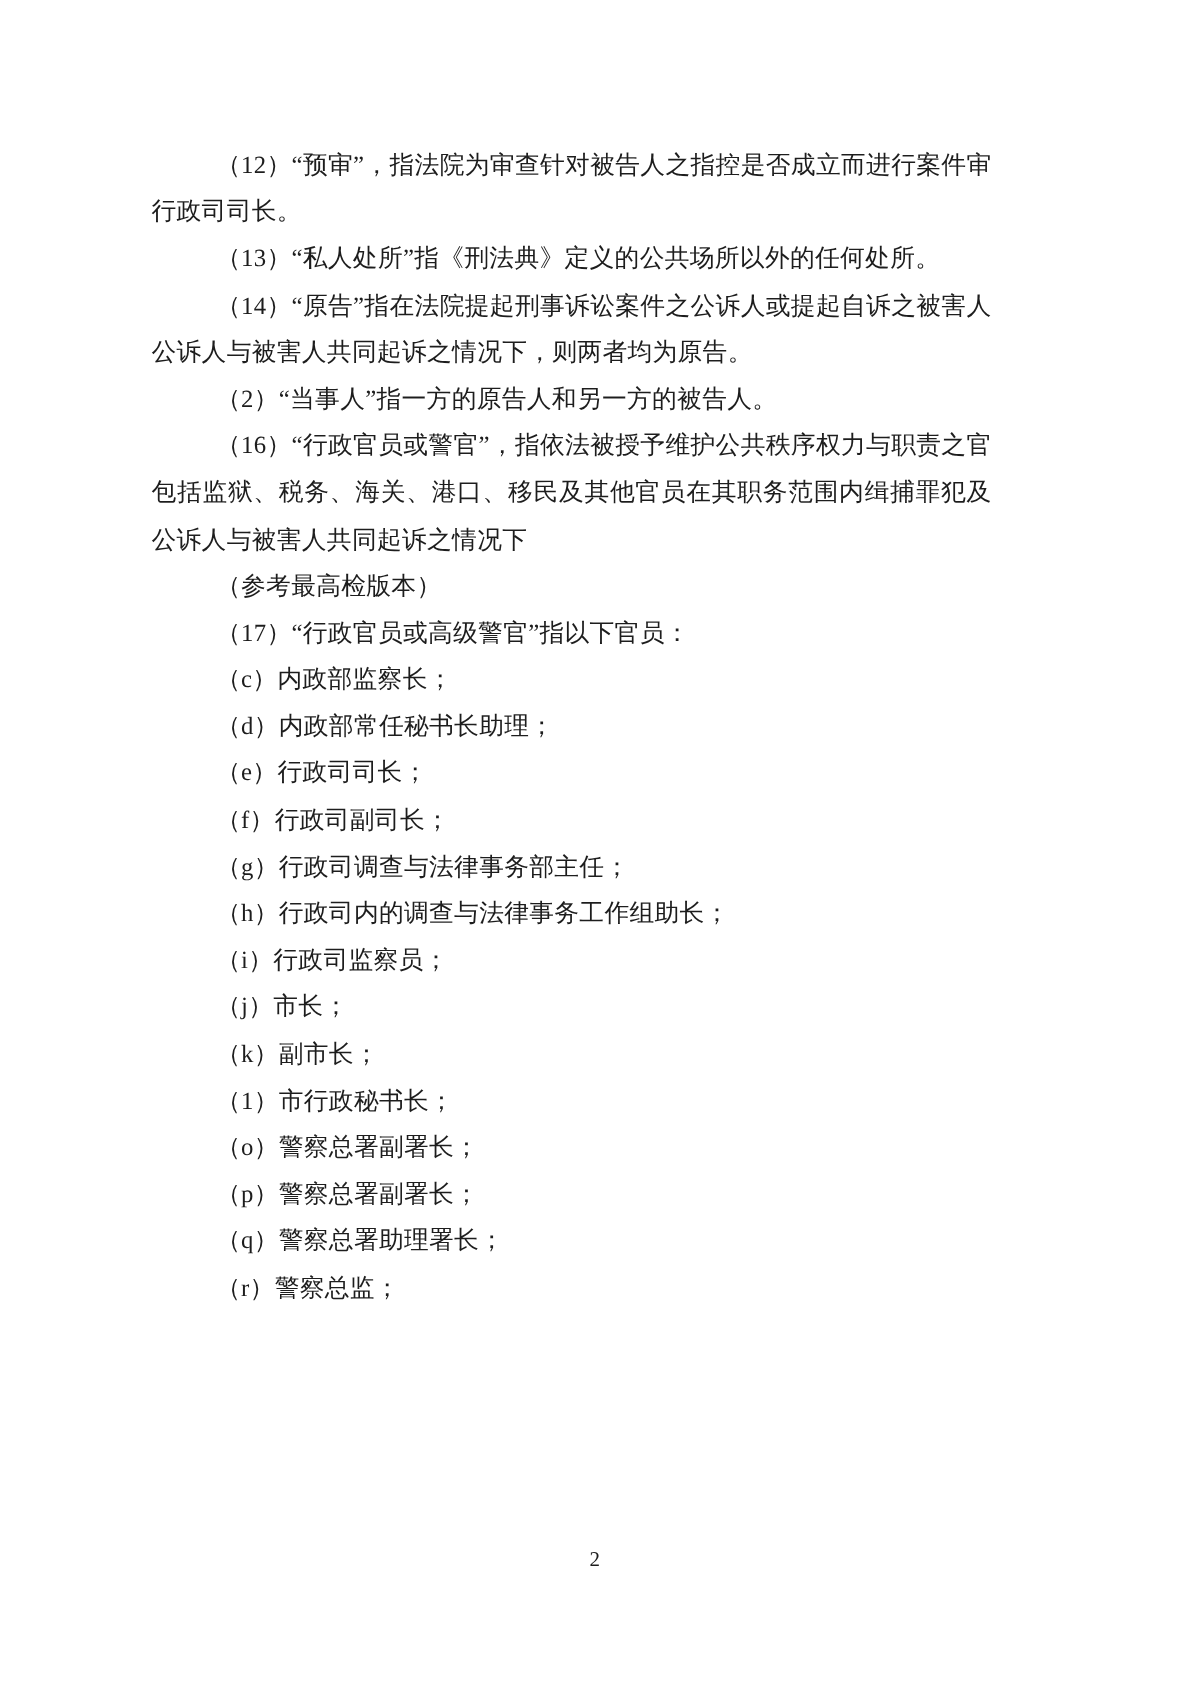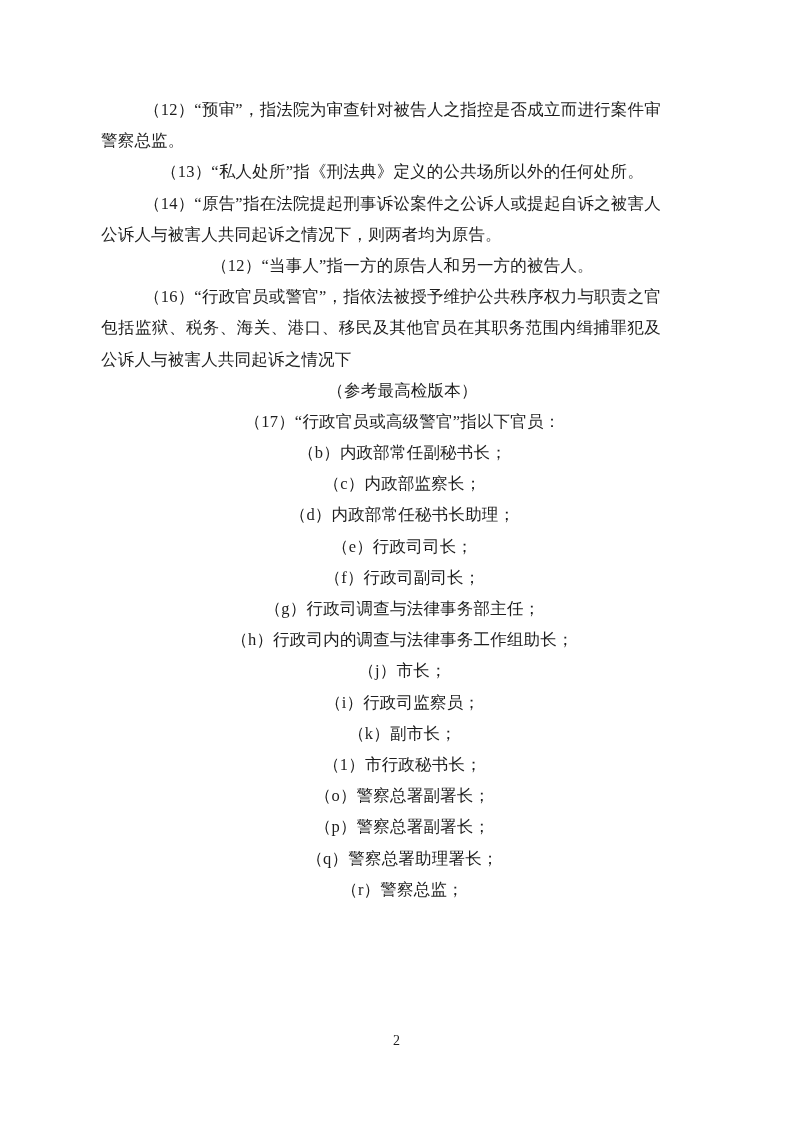--- a/index.html
+++ b/index.html
@@ -25,21 +25,20 @@
   .line {
     font-size: 16.5px;
     line-height: 31.2px;
     height: 31.2px;
     overflow: hidden;
     letter-spacing: 0.2px;
     text-align: left;
   }
   .line.first {
     text-indent: 43px;
-    text-align: center;
   }
   .line.fill {
     text-align: justify;
     text-align-last: justify;
     -moz-text-align-last: justify;
   }
   .page-number {
     position: absolute;
     top: 1031px;
     left: 0;
@@ -50,69 +49,66 @@
     color: #1d1d1d;
   }
 </style>
 </head>
 <body>
 
 <div class="page">
   <div class="doc-content" id="doc-content">
       <div class="paragraph">
         <div class="line first fill">（12）“预审”，指法院为审查针对被告人之指控是否成立而进行案件审理之</div>
-        <div class="line">警察总监。</div>
+        <div class="line">行政司司长。</div>
       </div>
       <div class="paragraph">
         <div class="line first">（13）“私人处所”指《刑法典》定义的公共场所以外的任何处所。</div>
       </div>
       <div class="paragraph">
         <div class="line first fill">（14）“原告”指在法院提起刑事诉讼案件之公诉人或提起自诉之被害人或</div>
         <div class="line">公诉人与被害人共同起诉之情况下，则两者均为原告。</div>
       </div>
       <div class="paragraph">
-        <div class="line first">（12）“当事人”指一方的原告人和另一方的被告人。</div>
+        <div class="line first">（2）“当事人”指一方的原告人和另一方的被告人。</div>
       </div>
       <div class="paragraph">
         <div class="line first fill">（16）“行政官员或警官”，指依法被授予维护公共秩序权力与职责之官员，</div>
         <div class="line fill">包括监狱、税务、海关、港口、移民及其他官员在其职务范围内缉捕罪犯及制止</div>
         <div class="line">公诉人与被害人共同起诉之情况下</div>
       </div>
       <div class="paragraph">
         <div class="line first">（参考最高检版本）</div>
       </div>
       <div class="paragraph">
         <div class="line first">（17）“行政官员或高级警官”指以下官员：</div>
-      </div>
-      <div class="paragraph">
-        <div class="line first">（b）内政部常任副秘书长；</div>
       </div>
       <div class="paragraph">
         <div class="line first">（c）内政部监察长；</div>
       </div>
       <div class="paragraph">
         <div class="line first">（d）内政部常任秘书长助理；</div>
       </div>
       <div class="paragraph">
         <div class="line first">（e）行政司司长；</div>
       </div>
       <div class="paragraph">
         <div class="line first">（f）行政司副司长；</div>
       </div>
       <div class="paragraph">
         <div class="line first">（g）行政司调查与法律事务部主任；</div>
       </div>
       <div class="paragraph">
         <div class="line first">（h）行政司内的调查与法律事务工作组助长；</div>
       </div>
       <div class="paragraph">
-        <div class="line first">（j）市长；</div>
+        <div class="line first">（i）行政司监察员；</div>
       </div>
       <div class="paragraph">
-        <div class="line first">（i）行政司监察员；</div>
+        <div class="line first">（j）市长；</div>
       </div>
       <div class="paragraph">
         <div class="line first">（k）副市长；</div>
       </div>
       <div class="paragraph">
         <div class="line first">（1）市行政秘书长；</div>
       </div>
       <div class="paragraph">
         <div class="line first">（o）警察总署副署长；</div>
       </div>

